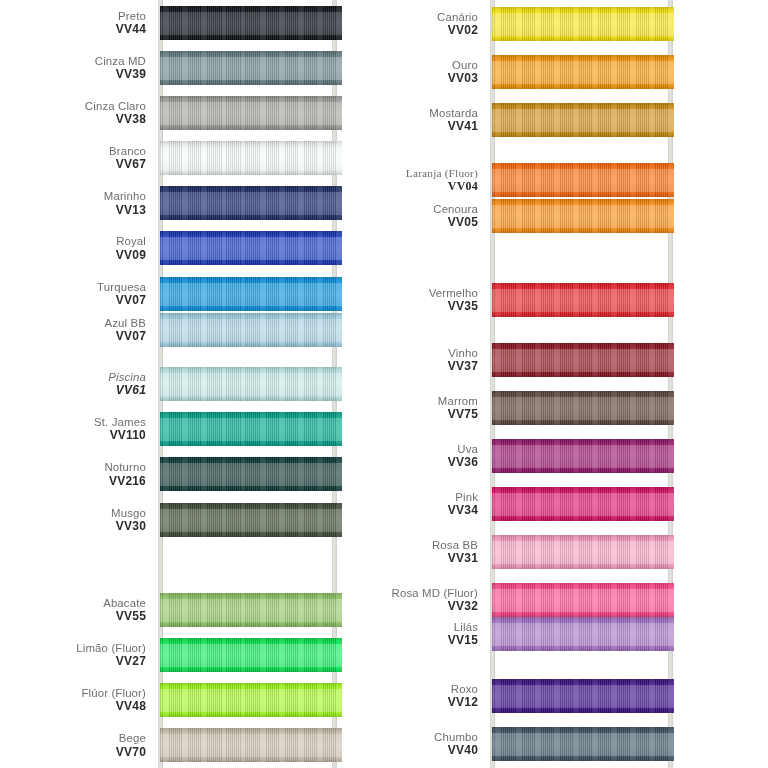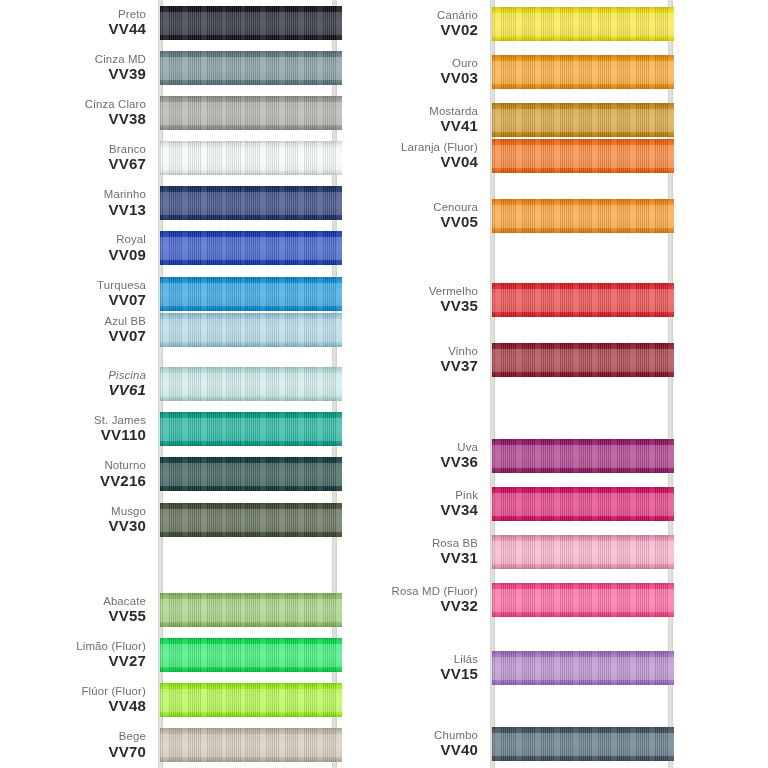--- a/index.html
+++ b/index.html
@@ -60,21 +60,21 @@
 
   .label .name{
     display:block;
     font-size:11.4px;
     font-weight:400;
     color:#6e6e6e;
     letter-spacing:.15px;
   }
   .label .code{
     display:block;
-    font-size:15px;
+    font-size:12px;
     font-weight:700;
     color:#2b2b2b;
     letter-spacing:.2px;
     margin-top:.5px;
   }
 
   
   .swatch{
     position:absolute;
     top:50%;
@@ -363,21 +363,21 @@
             <span class="name">Mostarda</span>
             <span class="code">VV41</span>
           </div>
           <div class="swatch" title="Mostarda VV41">
             <div class="base" style="background: rgb(201, 138, 13);"></div>
             <div class="weave" style="background: rgb(219, 171, 83);"></div>
             <div class="rib"></div>
             <div class="shade"></div>
           </div>
         </div>
-        <div class="row" style="top: 132px; height: 48px;">
+        <div class="row" style="top: 156px; height: 48px; font-family: Liberation Serif, serif;">
           <div class="label">
             <span class="name">Laranja (Fluor)</span>
             <span class="code">VV04</span>
           </div>
           <div class="swatch" title="Laranja (Fluor) VV04">
             <div class="base" style="background: rgb(247, 102, 8);"></div>
             <div class="weave" style="background: rgb(250, 144, 73);"></div>
             <div class="rib"></div>
             <div class="shade"></div>
           </div>
@@ -411,20 +411,32 @@
             <span class="name">Vinho</span>
             <span class="code">VV37</span>
           </div>
           <div class="swatch" title="Vinho VV37">
             <div class="base" style="background: rgb(140, 18, 34);"></div>
             <div class="weave" style="background: rgb(173, 80, 87);"></div>
             <div class="rib"></div>
             <div class="shade"></div>
           </div>
         </div>
+        <div class="row" style="top: 384px; height: 48px;">
+          <div class="label">
+            <span class="name">Marrom</span>
+            <span class="code">VV75</span>
+          </div>
+          <div class="swatch" title="Marrom VV75">
+            <div class="base" style="background: rgb(90, 68, 60);"></div>
+            <div class="weave" style="background: rgb(133, 112, 105);"></div>
+            <div class="rib"></div>
+            <div class="shade"></div>
+          </div>
+        </div>
         <div class="row" style="top: 432px; height: 48px;">
           <div class="label">
             <span class="name">Uva</span>
             <span class="code">VV36</span>
           </div>
           <div class="swatch" title="Uva VV36">
             <div class="base" style="background: rgb(147, 21, 107);"></div>
             <div class="weave" style="background: rgb(180, 80, 148);"></div>
             <div class="rib"></div>
             <div class="shade"></div>
@@ -459,28 +471,40 @@
             <span class="name">Rosa MD (Fluor)</span>
             <span class="code">VV32</span>
           </div>
           <div class="swatch" title="Rosa MD (Fluor) VV32">
             <div class="base" style="background: rgb(251, 66, 135);"></div>
             <div class="weave" style="background: rgb(253, 120, 170);"></div>
             <div class="rib"></div>
             <div class="shade"></div>
           </div>
         </div>
-        <div class="row" style="top: 644px; height: 48px;">
+        <div class="row" style="top: 610px; height: 48px;">
           <div class="label">
             <span class="name">Lilás</span>
             <span class="code">VV15</span>
           </div>
           <div class="swatch" title="Lilás VV15">
             <div class="base" style="background: rgb(163, 111, 196);"></div>
             <div class="weave" style="background: rgb(191, 153, 214);"></div>
+            <div class="rib"></div>
+            <div class="shade"></div>
+          </div>
+        </div>
+        <div class="row" style="top: 672px; height: 48px;">
+          <div class="label">
+            <span class="name">Roxo</span>
+            <span class="code">VV12</span>
+          </div>
+          <div class="swatch" title="Roxo VV12">
+            <div class="base" style="background: rgb(60, 17, 130);"></div>
+            <div class="weave" style="background: rgb(106, 73, 166);"></div>
             <div class="rib"></div>
             <div class="shade"></div>
           </div>
         </div>
         <div class="row" style="top: 720px; height: 48px;">
           <div class="label">
             <span class="name">Chumbo</span>
             <span class="code">VV40</span>
           </div>
           <div class="swatch" title="Chumbo VV40">

